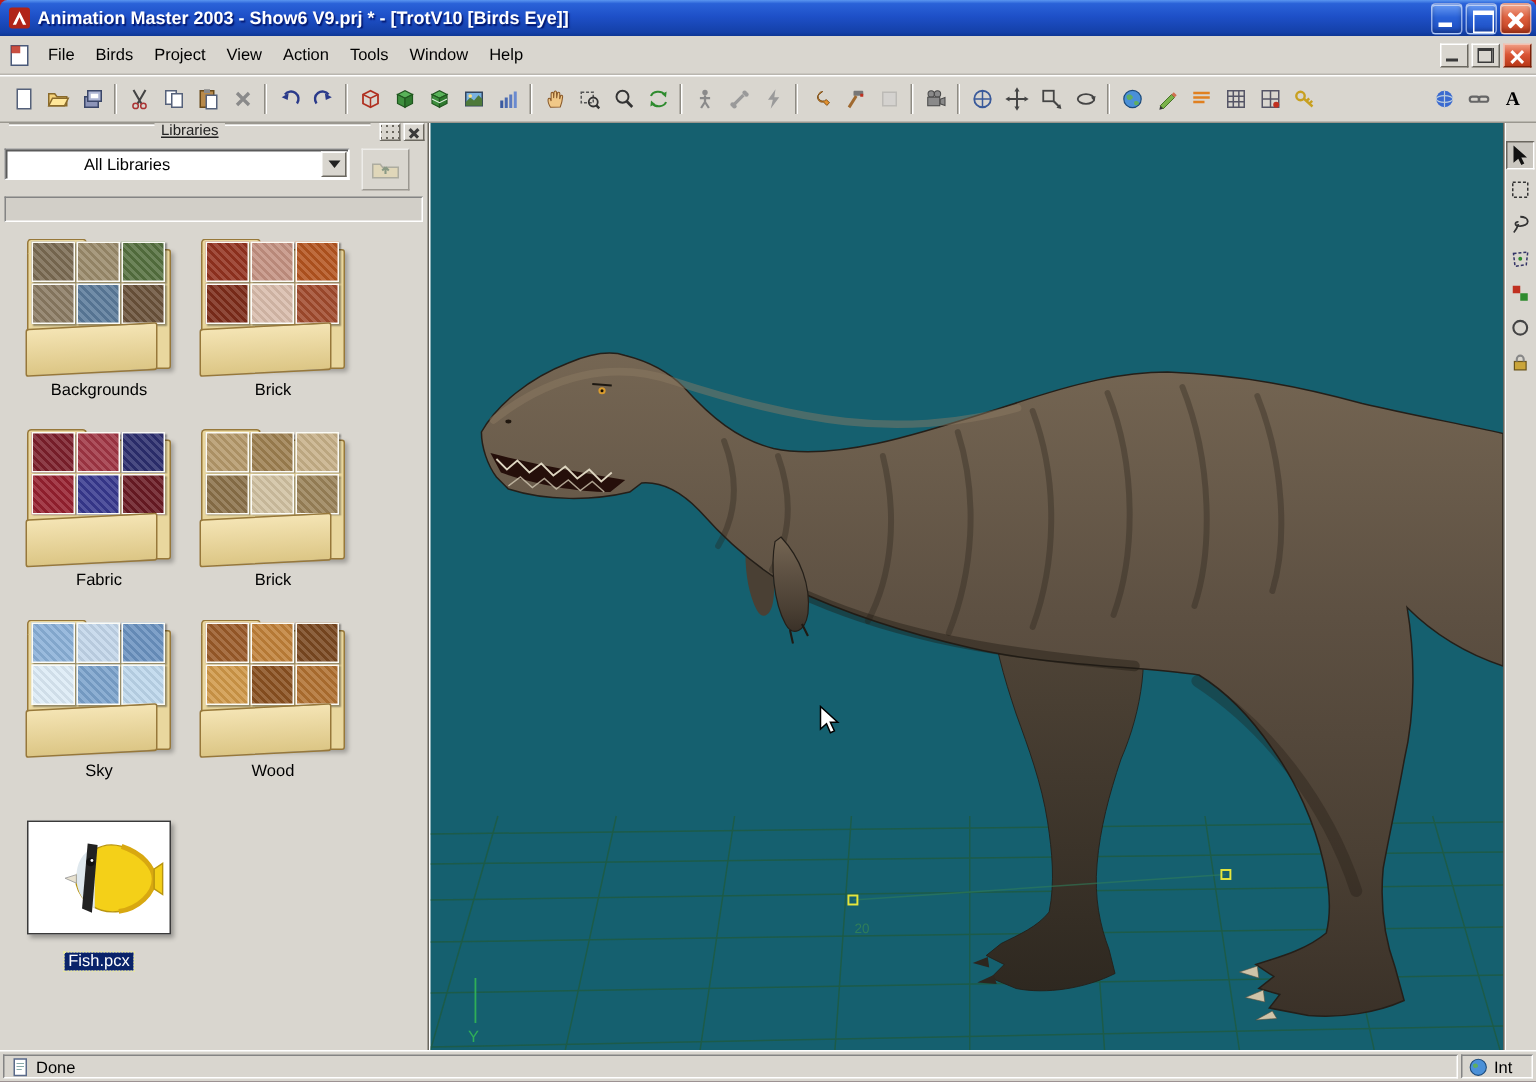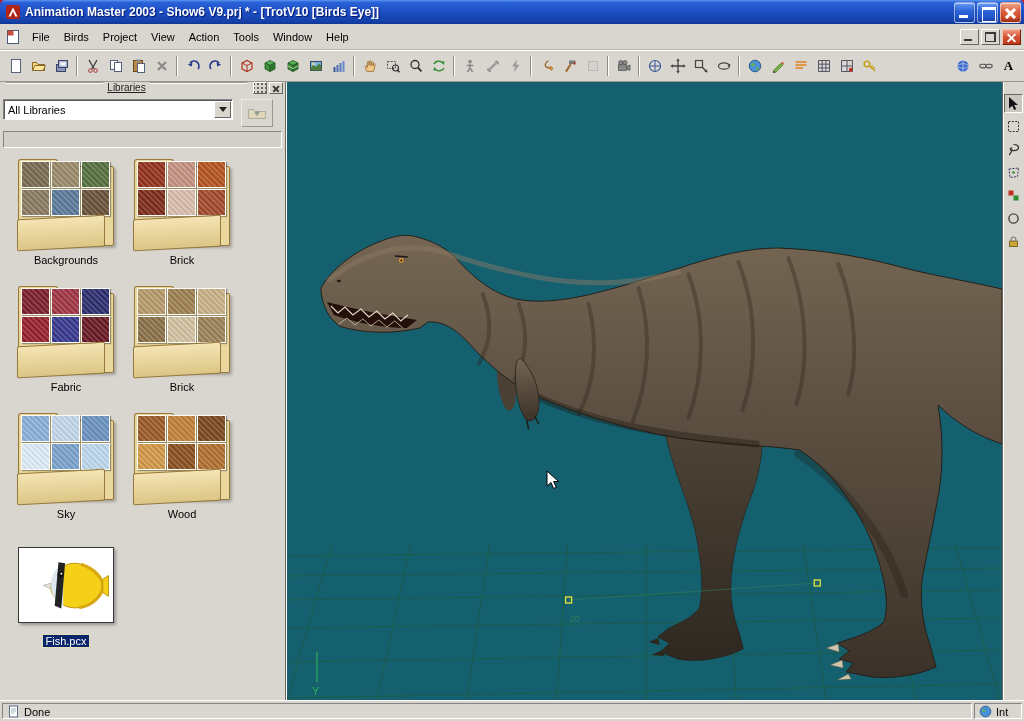--- a/index.html
+++ b/index.html
@@ -56,21 +56,21 @@
   
   .libpanel { width:286px; flex:0 0 286px; background:#d9d6cf; border-right:1px solid #6a675f; display:flex; flex-direction:column; }
   .lib-header { height:15px; flex:0 0 15px; display:flex; align-items:flex-start; font-size:10px; color:#222; padding:0 2px;text-decoration:underline; }
   .lib-header .line { flex:1; height:2px; border-top:1px solid #9a978f; border-bottom:1px solid #fff; margin:0 4px; }
   .hdr-btn { position:relative; width:14px; height:12px; margin-left:2px; background:#d9d6cf; border:1px solid; border-color:#fff #6a675f #6a675f #fff; flex:0 0 14px; }
   .hdr-btn.grip { background-image:radial-gradient(#6a675f 1px, transparent 1px); background-size:4px 4px; background-position:2px 3px; }
   .hdr-btn.x::before,.hdr-btn.x::after { content:""; position:absolute; left:2px; top:4.5px; width:8px; height:1.6px; background:#3a3a3a; }
   .hdr-btn.x::before { transform:rotate(45deg);} .hdr-btn.x::after { transform:rotate(-45deg);}
   .combo-row { flex:0 0 32px; display:flex; align-items:flex-start; padding:2px 4px 0 3px; }
   .combo { width:230px; height:21px; background:#fff; display:flex; align-items:center;
-    border:1px solid; border-color:#848484 #fff #fff #848484; box-shadow:inset 1px 1px 0 #5a5a5a; }
+    border:1px solid; border-color:#848484 #fff #fff #848484; box-shadow:inset 1px 1px 0 #5a5a5a;padding-left:48px; }
   .combo-value { flex:1; padding:0 4px; font-size:11px; }
   .combo-arrow { width:17px; height:17px; margin:1px; background:#d9d6cf; border:1px solid; border-color:#fff #6a675f #6a675f #fff; display:flex; align-items:center; justify-content:center; }
   .combo-arrow::after { content:""; width:0; height:0; border:4px solid transparent; border-top:5px solid #222; margin-top:4px; }
   .up-btn { width:32px; height:28px; margin-left:8px; background:#d9d6cf; border:1px solid; border-color:#fff #6a675f #6a675f #fff; display:flex; align-items:center; justify-content:center; opacity:.55; }
   .lib-pathbar { flex:0 0 17px; margin:2px 3px 0 3px; background:#d2cfc8; border:1px solid; border-color:#848484 #fff #fff #848484; }
   .lib-grid { flex:1; overflow:hidden; display:grid; grid-template-columns:116px 116px; align-content:start; padding:10px 0 0 8px; }
   .lib-item { width:116px; display:flex; flex-direction:column; align-items:center; margin-bottom:19px;justify-content:space-between; }
   .folder-wrap { width:100px; height:92px; position:relative; }
   .f-back { position:absolute; left:2px; top:8px; right:2px; bottom:4px; background:#e9d79e; border:1px solid #97783a; border-radius:2px; box-shadow:2px 2px 3px rgba(0,0,0,.25); }
   .f-back::before { content:""; position:absolute; left:-1px; top:-8px; width:38px; height:9px; background:#e9d79e; border:1px solid #97783a; border-bottom:none; border-radius:3px 3px 0 0; }

